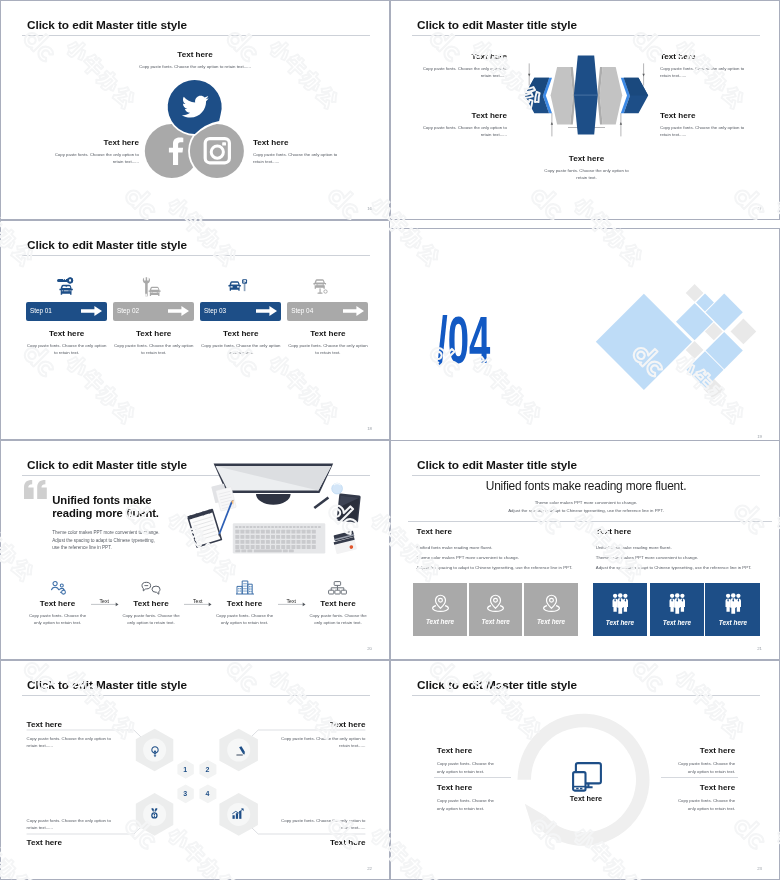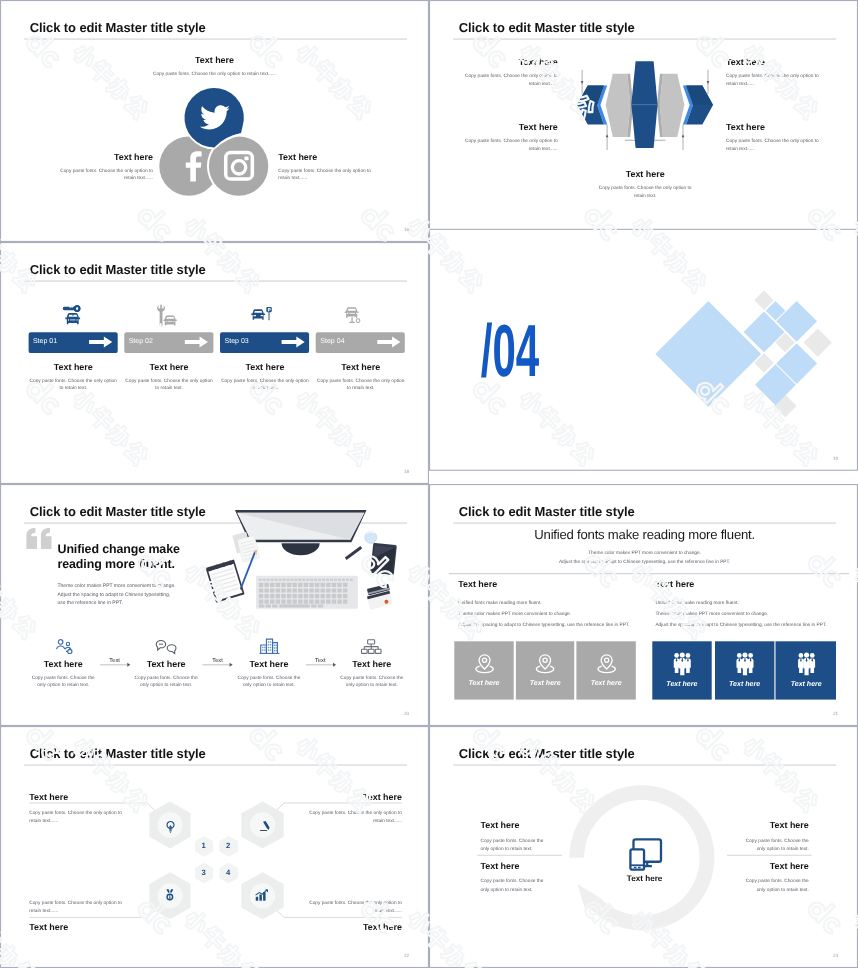--- a/index.html
+++ b/index.html
@@ -1,19 +1,19 @@
 <!DOCTYPE html>
 <html><head>
 <meta charset="utf-8">
 <style>
   html,body{margin:0;padding:0;background:#fff;}
   body{width:780px;height:880px;font-family:"Liberation Sans",sans-serif;}
   .grid{position:relative;width:780px;height:669px;}
   .slide{position:absolute;width:390px;height:220px;background:#fff;border:1px solid #a9aebd;box-sizing:border-box;overflow:hidden;}
-  .s1{left:0;top:0}.s2{left:390px;top:0}.s3{left:0;top:220px}.s4{left:390px;top:208px}
+  .s1{left:0;top:0}.s2{left:390px;top:0}.s3{left:0;top:220px}.s4{left:390px;top:228px}
   .s5{left:0;top:440px}.s6{left:390px;top:440px}.s7{left:0;top:660px}.s8{left:390px;top:660px}
 
   #wmsvg{position:absolute;left:0;top:0;width:780px;height:880px;z-index:5;pointer-events:none;}
 
   .mtitle{position:absolute;left:26px;top:17.6px;font-size:11.8px;font-weight:bold;color:#141414;letter-spacing:-0.08px;white-space:nowrap;line-height:12.2px;}
   .trule{position:absolute;left:21px;width:348px;top:33.5px;height:1px;background:#cdd1d8;}
   .pgnum{position:absolute;right:17px;bottom:8px;font-size:4.3px;color:#9aa0a8;}
 
   .h3{font-size:8.1px;font-weight:bold;color:#141414;white-space:nowrap;}
   .bd{font-size:4.35px;color:#565b63;line-height:1.62;}
@@ -276,21 +276,21 @@
 <div class="slide s5">
   <div class="mtitle">Click to edit Master title style</div>
   <div class="trule"></div>
 
   <svg style="position:absolute;left:23.1px;top:38.5px" width="25" height="19" viewBox="0 0 25 19" fill="#cfcfcf">
     <path d="M0 19 V7.5 C0 2.4 2.6 0 8.2 0 V4.3 C5.3 4.5 4.2 5.6 4.3 7.6 H9.6 V19 Z"></path>
     <path d="M13.2 19 V7.5 C13.2 2.4 15.8 0 21.4 0 V4.3 C18.5 4.5 17.4 5.6 17.5 7.6 H22.8 V19 Z"></path>
   </svg>
 
   <div style="position:absolute;left:51.3px;top:52.5px;width:200px">
-    <div style="font-size:11.3px;font-weight:bold;color:#111;line-height:13.4px;letter-spacing:-0.1px">Unified change make</div>
+    <div style="font-size:11.3px;font-weight:bold;color:#111;line-height:13.4px;letter-spacing:-0.1px">Unified fonts make</div>
     <div style="font-size:11.3px;font-weight:bold;color:#111;line-height:13.4px;letter-spacing:-0.1px">reading more fluent.</div>
     <div style="margin-top:9px">
       <div class="bd" style="font-size:4.55px;line-height:7.2px">Theme color makes PPT more convenient to change.</div>
       <div class="bd" style="font-size:4.55px;line-height:7.2px">Adjust the spacing to adapt to Chinese typesetting,</div>
       <div class="bd" style="font-size:4.55px;line-height:7.2px">use the reference line in PPT.</div>
     </div>
   </div>
 
   <svg style="position:absolute;left:190px;top:12px" width="180" height="115" viewBox="0 0 180 115">
 

